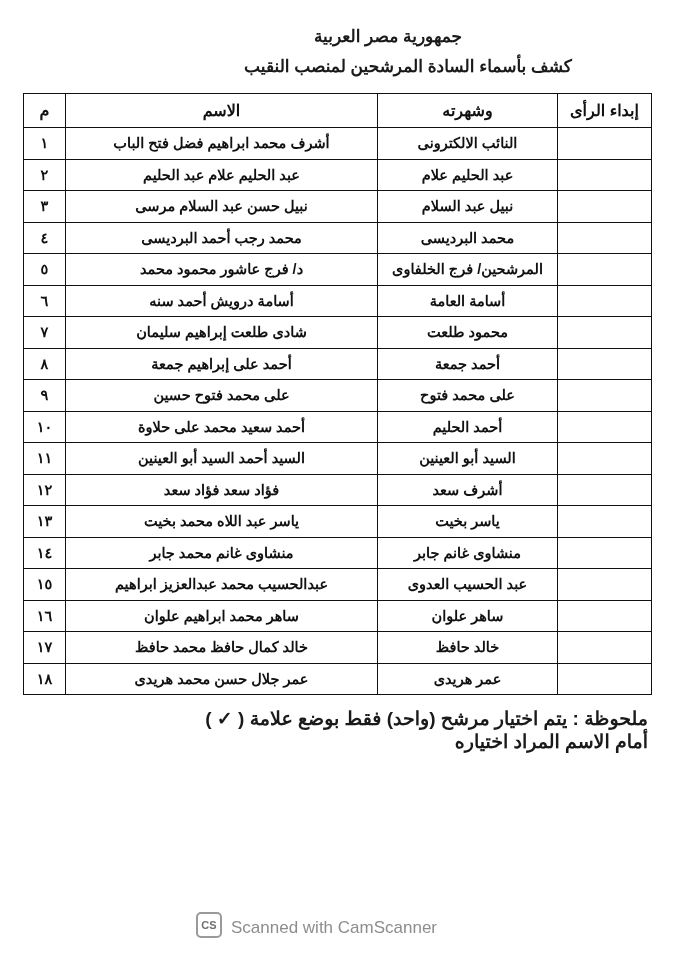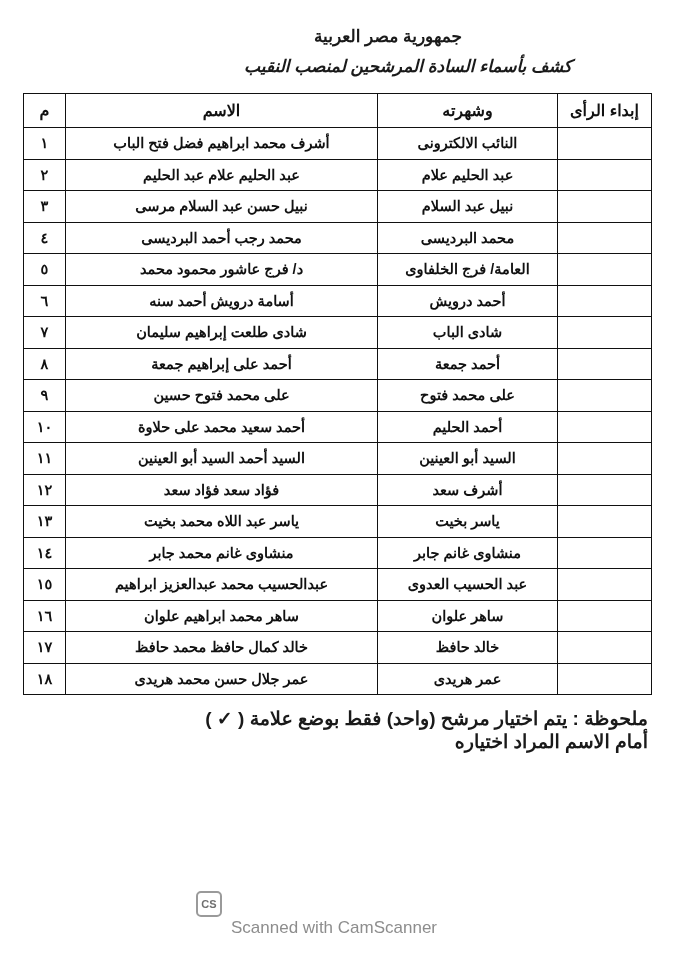--- a/index.html
+++ b/index.html
@@ -41,21 +41,20 @@
     padding-right: 40px;
   }
   .title-block {
     text-align: center;
     margin-bottom: 10px;
   }
   .ttl1 {
     font-size: 17px;
     font-weight: bold;
     margin-bottom: 16px;
-    font-style: italic;
   }
   .ttl2 {
     font-size: 16.5px;
     font-weight: bold;
   }
   table.cand {
     width: 628px;
     border-collapse: collapse;
     table-layout: fixed;
     margin: 6px auto 0 auto;
@@ -97,21 +96,21 @@
     font-size: 19px;
     font-weight: bold;
     text-align: right;
     direction: rtl;
   }
   .watermark {
     position: absolute;
     left: 26px;
     bottom: 22px;
     display: flex;
-    align-items: center;
+    align-items: flex-end;
     gap: 9px;
     direction: ltr;
     padding-left: 32px;
   }
   .cs-badge {
     width: 22px;
     height: 22px;
     border: 2px solid #9a9a9a;
     border-radius: 5px;
     color: #6f6f6f;
@@ -177,33 +176,33 @@
         <td class="num">٣</td>
       </tr>
       <tr>
         <td class="opinion"></td>
         <td class="fame">محمد البرديسى</td>
         <td class="name">محمد رجب أحمد البرديسى</td>
         <td class="num">٤</td>
       </tr>
       <tr>
         <td class="opinion"></td>
-        <td class="fame">العامة/ فرج الخلفاوى</td>
+        <td class="fame">المرشحين/ فرج الخلفاوى</td>
         <td class="name">د/ فرج عاشور محمود محمد</td>
         <td class="num">٥</td>
       </tr>
       <tr>
         <td class="opinion"></td>
-        <td class="fame">أحمد درويش</td>
+        <td class="fame">أسامة العامة</td>
         <td class="name">أسامة درويش أحمد سنه</td>
         <td class="num">٦</td>
       </tr>
       <tr>
         <td class="opinion"></td>
-        <td class="fame">شادى الباب</td>
+        <td class="fame">محمود طلعت</td>
         <td class="name">شادى طلعت إبراهيم سليمان</td>
         <td class="num">٧</td>
       </tr>
       <tr>
         <td class="opinion"></td>
         <td class="fame">أحمد جمعة</td>
         <td class="name">أحمد على إبراهيم جمعة</td>
         <td class="num">٨</td>
       </tr>
       <tr>

